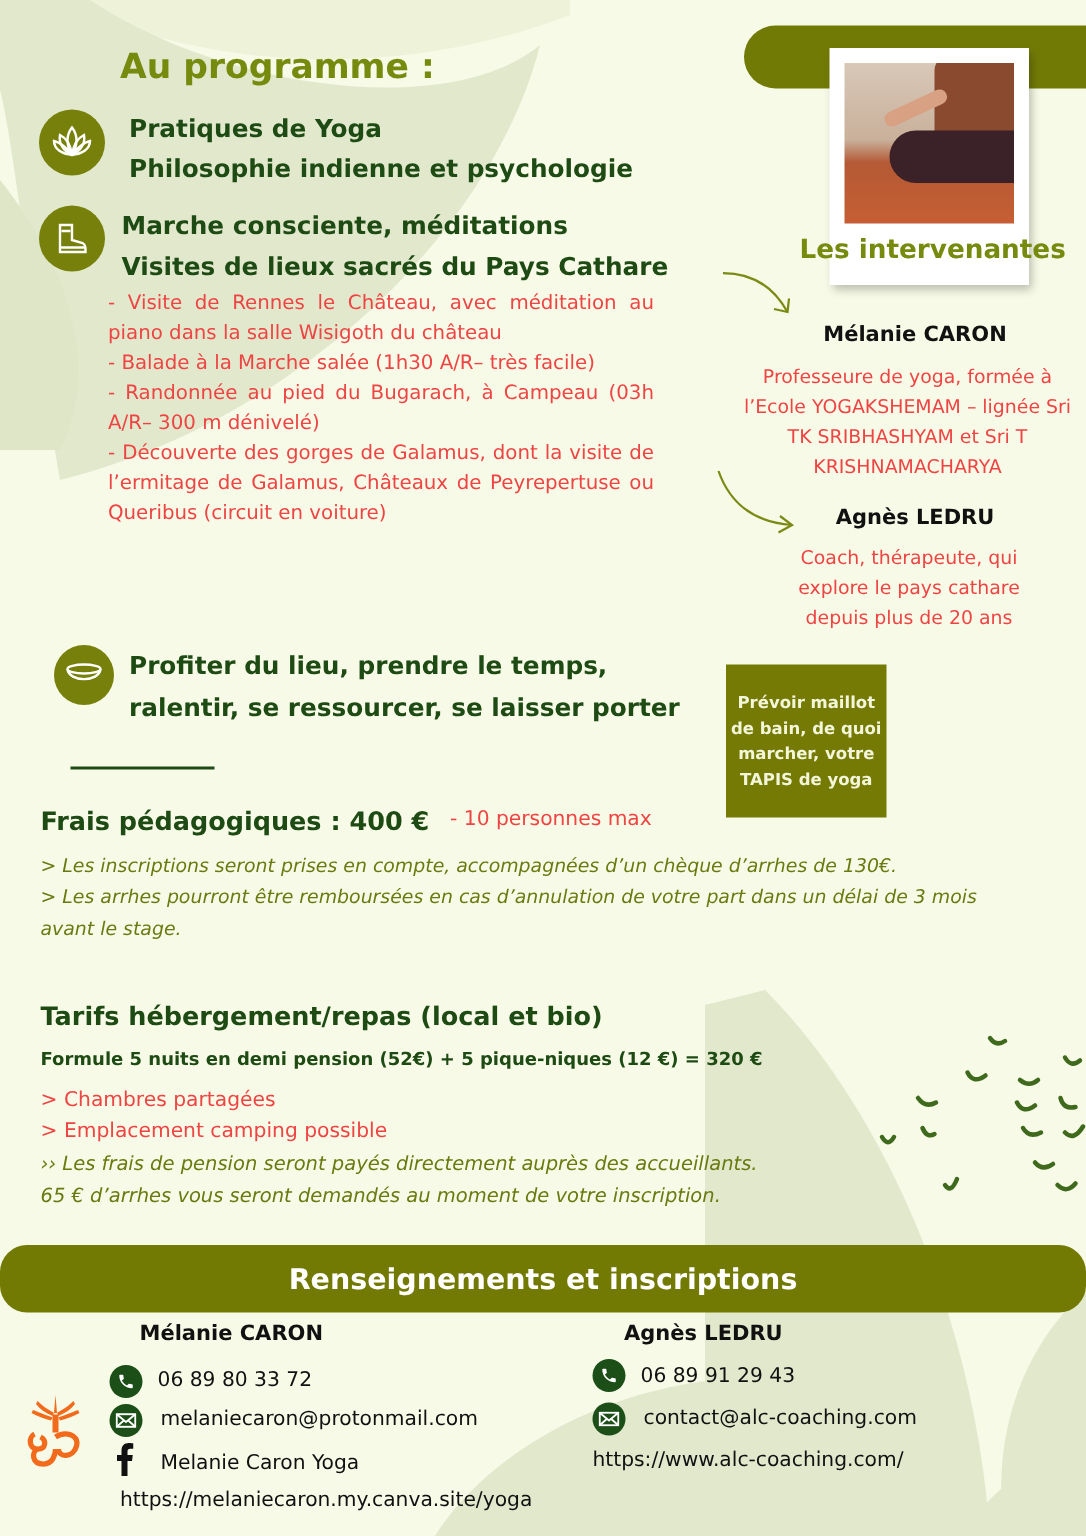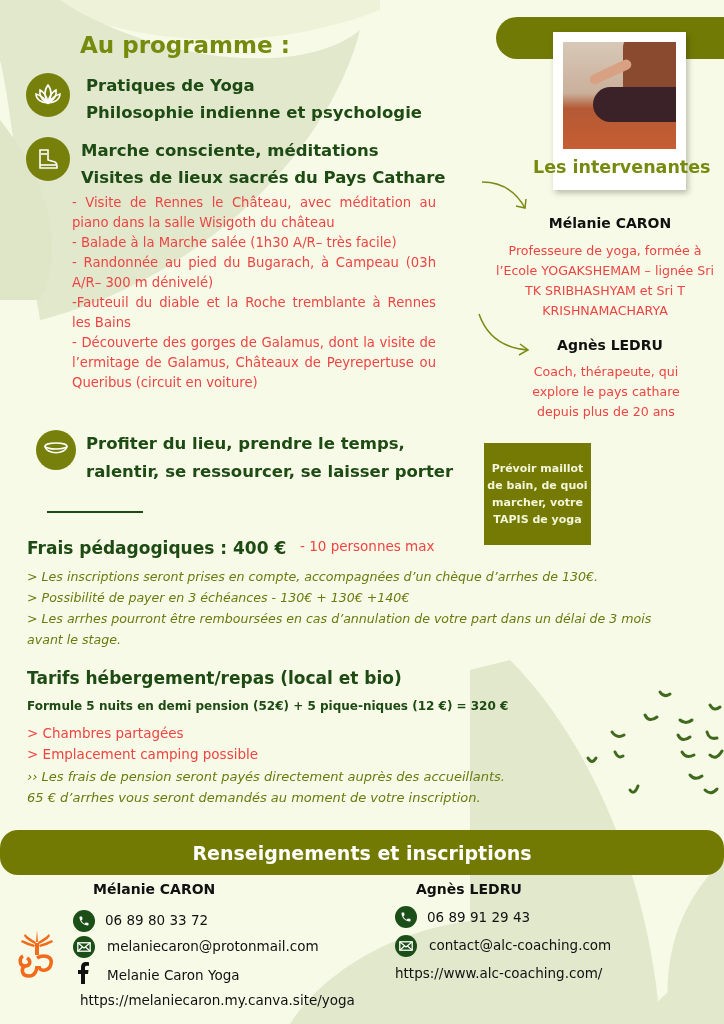--- a/index.html
+++ b/index.html
@@ -120,21 +120,20 @@
     </g>
   </svg>
 </div>
 <div class="abs hand" style="left:81px;top:141px;font-size:16.5px;">Marche consciente, méditations</div>
 <div class="abs hand" style="left:81px;top:168px;font-size:16.5px;">Visites de lieux sacrés du Pays Cathare</div>
 
 <div class="abs body-text" style="left:72px;top:193px;width:364px;text-align:justify;">
   <div>- Visite de Rennes le Château, avec méditation au piano dans la salle Wisigoth du château</div>
   <div>- Balade à la Marche salée (1h30 A/R– très facile)</div>
   <div>- Randonnée au pied du Bugarach, à Campeau (03h A/R– 300 m dénivelé)</div>
-  <div>-Fauteuil du diable et la Roche tremblante à Rennes les Bains</div>
   <div>- Découverte des gorges de Galamus, dont la visite de l’ermitage de Galamus, Châteaux de Peyrepertuse ou Queribus (circuit en voiture)</div>
 </div>
 
 <div class="icon-circle" style="left:36px;top:430px;width:40px;height:40px;">
   <svg width="26" height="18" viewBox="0 0 26 18">
     <g fill="none" stroke="#fff" stroke-width="1.6">
       <ellipse cx="13" cy="5" rx="11" ry="3"></ellipse>
       <path d="M2 5 C 3 14, 23 14, 24 5"></path>
     </g>
   </svg>
@@ -167,21 +166,20 @@
 </svg>
 <div class="abs name-bold" style="left:490px;top:337px;width:240px;text-align:center;font-size:14px;">Agnès LEDRU</div>
 <div class="abs body-text" style="left:526px;top:362px;width:160px;text-align:center;font-size:12.6px;">Coach, thérapeute, qui explore le pays cathare depuis plus de 20 ans</div>
 
 <div class="price-note">Prévoir maillot de bain, de quoi marcher, votre TAPIS de yoga</div>
 
 <div class="abs hand" style="left:27px;top:538px;font-size:17px;">Frais pédagogiques : 400 €</div>
 <div class="abs body-text" style="left:300px;top:536px;font-size:13.5px;">- 10 personnes max</div>
 <div class="abs italic-olive" style="left:27px;top:566px;width:660px;">
   <div>&gt; Les inscriptions seront prises en compte, accompagnées d’un chèque d’arrhes de 130€.</div>
-  <div>&gt; Possibilité de payer en 3 échéances - 130€ + 130€ +140€</div>
   <div>&gt; Les arrhes pourront être remboursées en cas d’annulation de votre part dans un délai de 3 mois avant le stage.</div>
 </div>
 
 <div class="abs hand" style="left:27px;top:668px;font-size:17px;">Tarifs hébergement/repas (local et bio)</div>
 <div class="abs hand" style="left:27px;top:699px;font-size:12px;">Formule 5 nuits en demi pension (52€)  + 5 pique-niques (12 €) = 320 €</div>
 <div class="abs body-text" style="left:27px;top:723px;font-size:13.5px;line-height:21px;">
   <div>&gt; Chambres partagées</div>
   <div>&gt; Emplacement camping possible</div>
 </div>
 <div class="abs italic-olive" style="left:27px;top:766px;width:600px;font-size:13px;">

